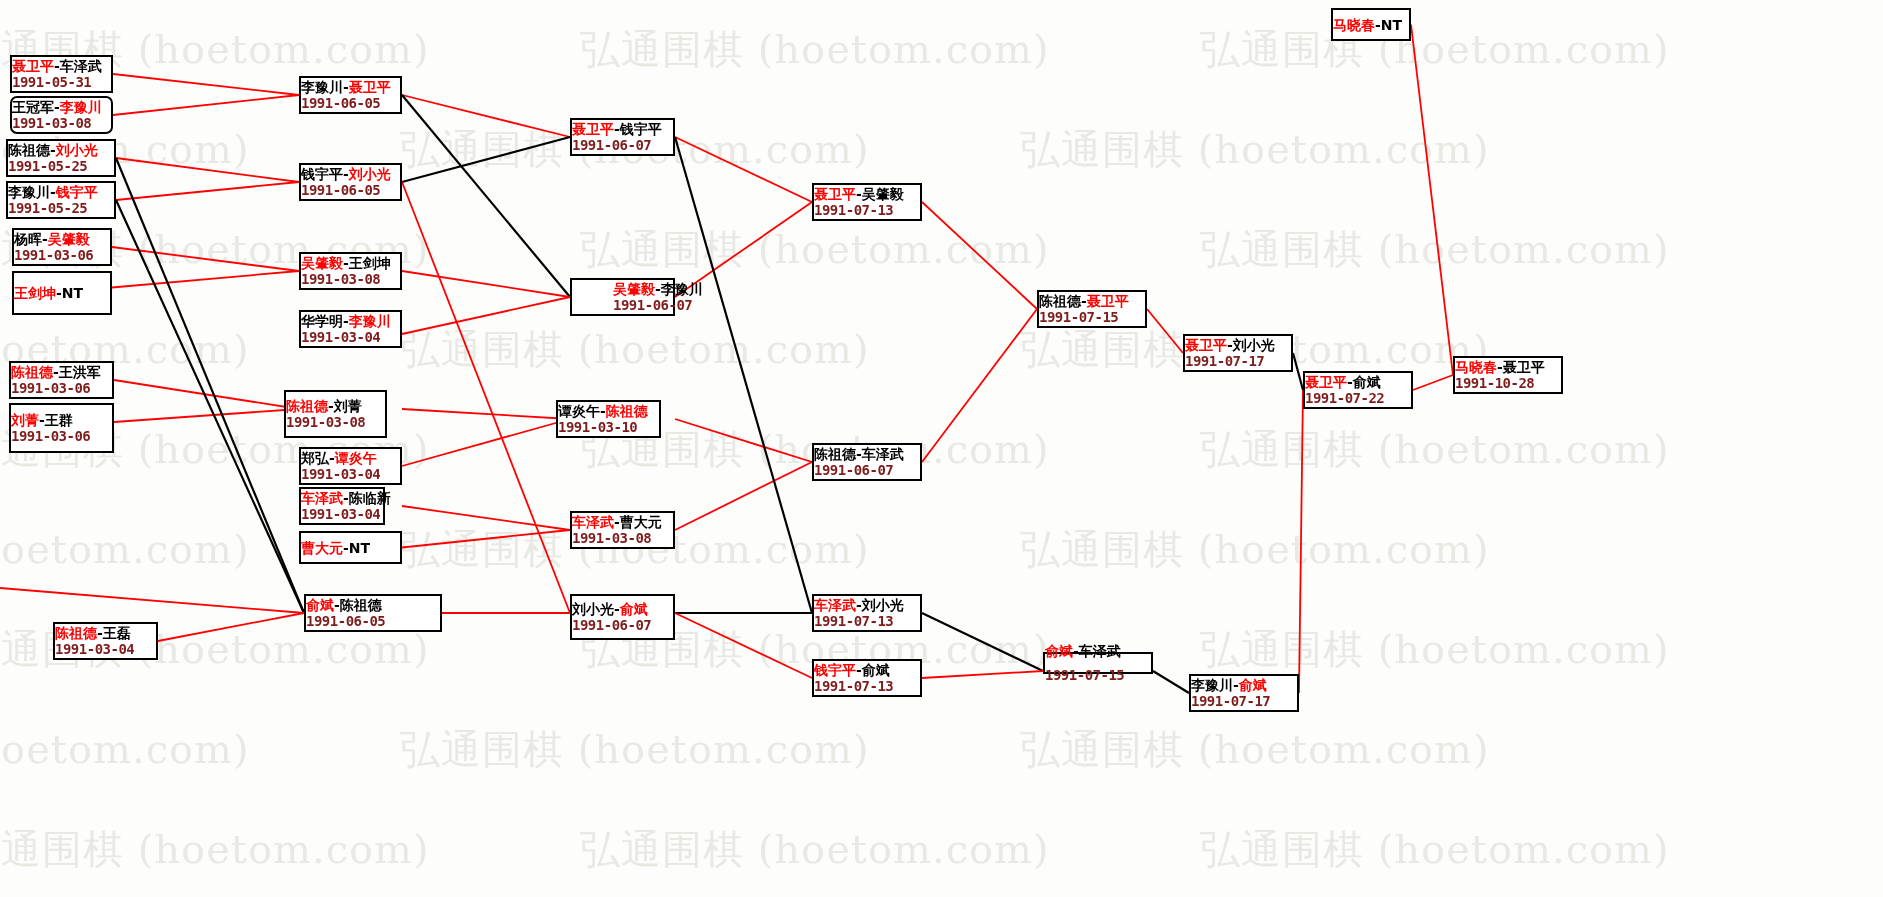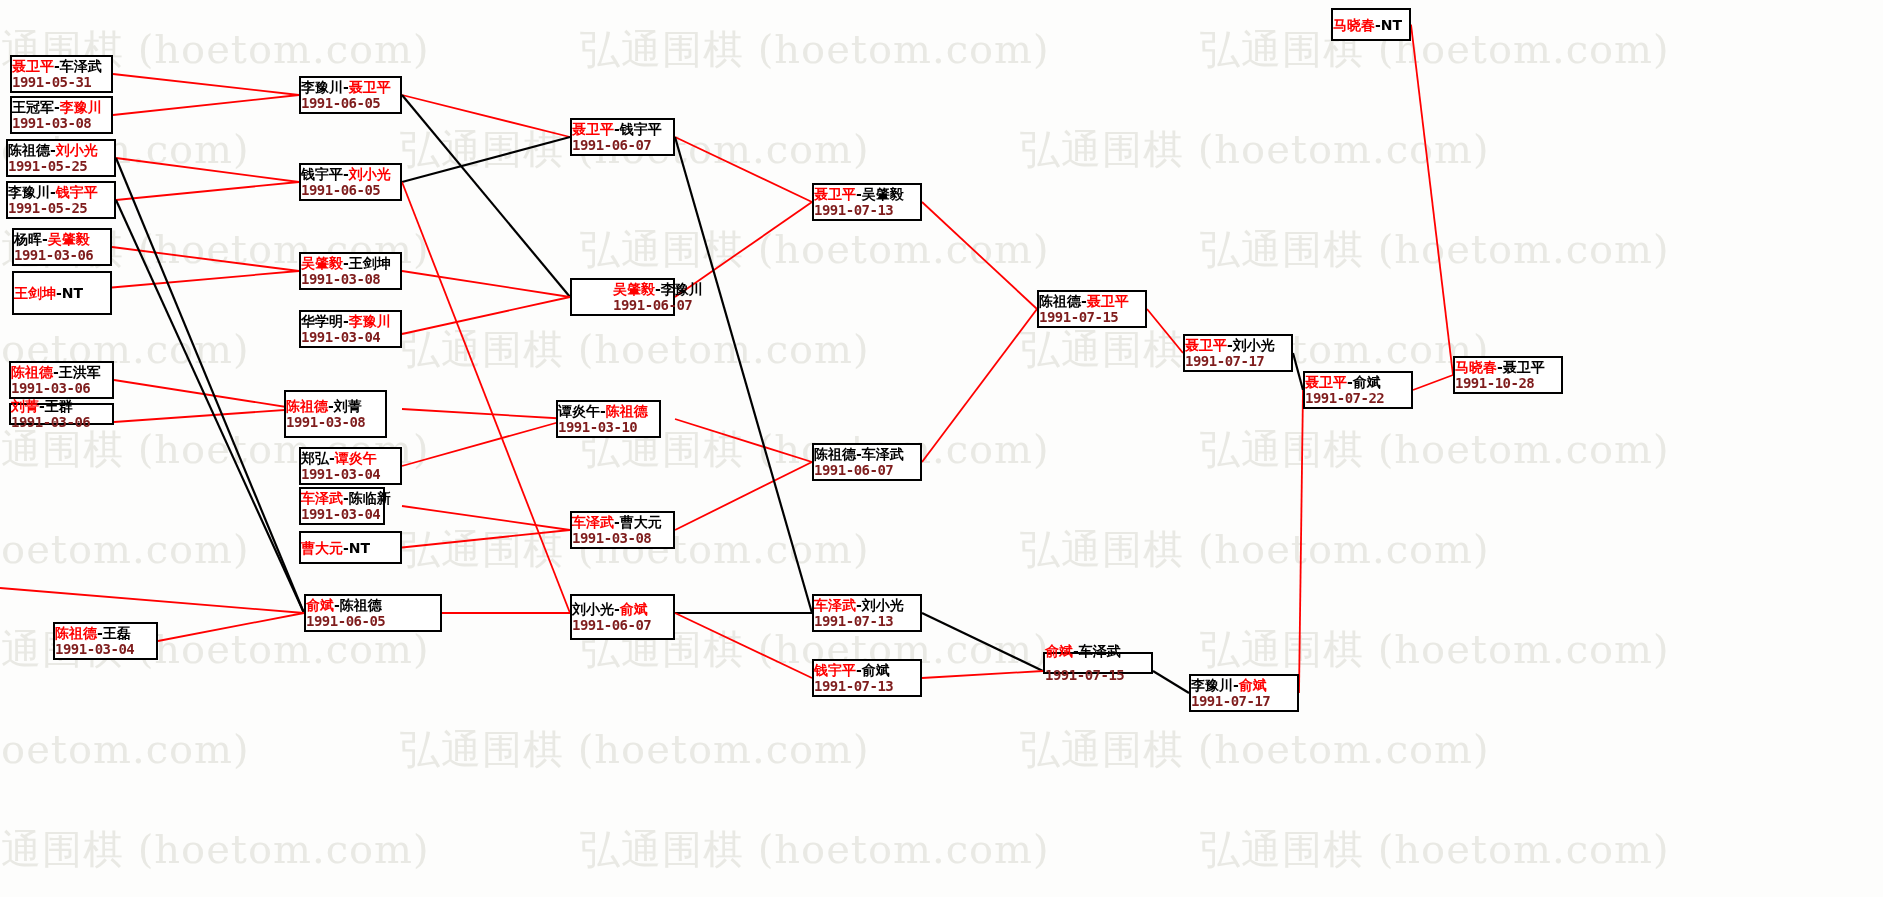--- a/index.html
+++ b/index.html
@@ -106,21 +106,21 @@
       <line x1="1293" y1="353" x2="1303" y2="390" stroke="#000000" stroke-width="2.2"></line>
       <line x1="1299" y1="693" x2="1303" y2="390" stroke="#ff0000" stroke-width="1.8"></line>
       <line x1="1411" y1="24.5" x2="1453" y2="375" stroke="#ff0000" stroke-width="1.8"></line>
       <line x1="1413" y1="390" x2="1453" y2="375" stroke="#ff0000" stroke-width="1.8"></line>
       <line x1="0" y1="588" x2="304" y2="613" stroke="#ff0000" stroke-width="1.8"></line>
     </svg>
 <div class="node" id="node-n01" style="left: 10px; top: 55px; width: 103px; height: 38px;">
       <div class="ttl"><span class="w">聂卫平</span><span class="sep">-</span><span class="l">车泽武</span></div>
       <div class="dt">1991-05-31</div>
     </div>
-    <div class="node" id="node-n02" style="left: 10px; top: 96px; width: 103px; height: 38px;">
+    <div class="node" id="node-n02" style="left: 10px; top: 96px; width: 103px; height: 38px; border-radius: 7px;">
       <div class="ttl"><span class="l">王冠军</span><span class="sep">-</span><span class="w">李豫川</span></div>
       <div class="dt">1991-03-08</div>
     </div>
     <div class="node" id="node-n03" style="left: 6px; top: 139px; width: 110px; height: 38px;">
       <div class="ttl"><span class="l">陈祖德</span><span class="sep">-</span><span class="w">刘小光</span></div>
       <div class="dt">1991-05-25</div>
     </div>
     <div class="node" id="node-n04" style="left: 6px; top: 181px; width: 110px; height: 38px;">
       <div class="ttl"><span class="l">李豫川</span><span class="sep">-</span><span class="w">钱宇平</span></div>
       <div class="dt">1991-05-25</div>
@@ -129,21 +129,21 @@
       <div class="ttl"><span class="l">杨晖</span><span class="sep">-</span><span class="w">吴肇毅</span></div>
       <div class="dt">1991-03-06</div>
     </div>
     <div class="node" id="node-n06" style="left: 12px; top: 271px; width: 100px; height: 44px;">
       <div class="ttl"><span class="w">王剑坤</span><span class="sep">-</span><span class="l">NT</span></div>
     </div>
     <div class="node" id="node-n07" style="left: 9px; top: 361px; width: 105px; height: 38px;">
       <div class="ttl"><span class="w">陈祖德</span><span class="sep">-</span><span class="l">王洪军</span></div>
       <div class="dt">1991-03-06</div>
     </div>
-    <div class="node" id="node-n08" style="left: 9px; top: 403px; width: 105px; height: 22px;">
+    <div class="node" id="node-n08" style="left: 9px; top: 403px; width: 105px; height: 50px;">
       <div class="ttl"><span class="w">刘菁</span><span class="sep">-</span><span class="l">王群</span></div>
       <div class="dt">1991-03-06</div>
     </div>
     <div class="node" id="node-n09" style="left: 53px; top: 622px; width: 105px; height: 38px;">
       <div class="ttl"><span class="w">陈祖德</span><span class="sep">-</span><span class="l">王磊</span></div>
       <div class="dt">1991-03-04</div>
     </div>
     <div class="node" id="node-n10" style="left: 299px; top: 76px; width: 103px; height: 38px;">
       <div class="ttl"><span class="l">李豫川</span><span class="sep">-</span><span class="w">聂卫平</span></div>
       <div class="dt">1991-06-05</div>

